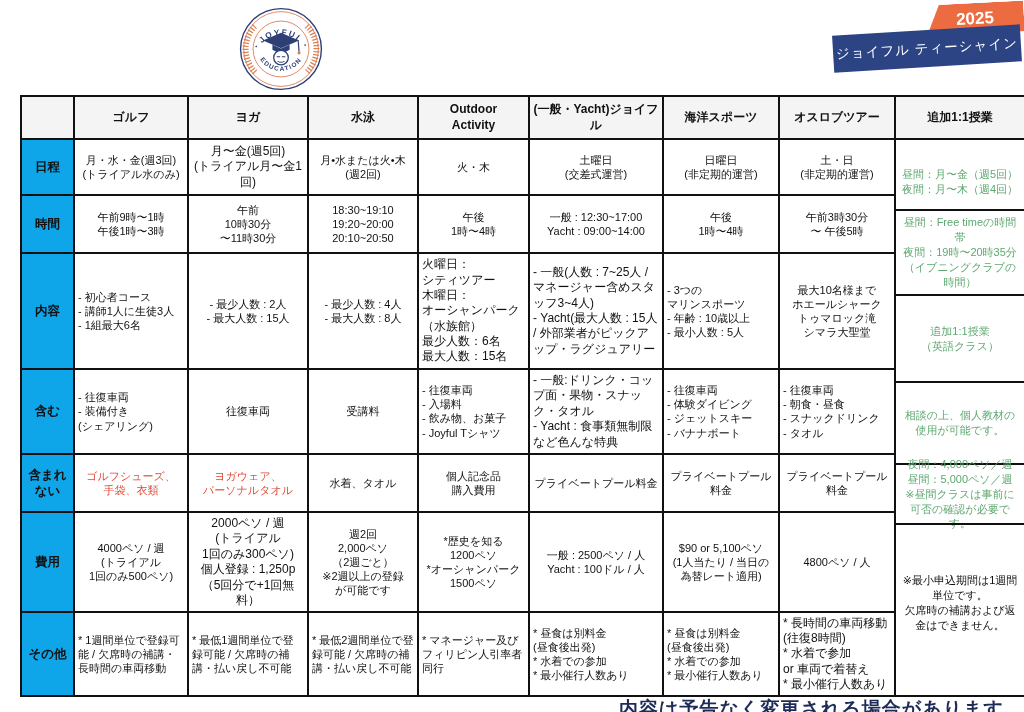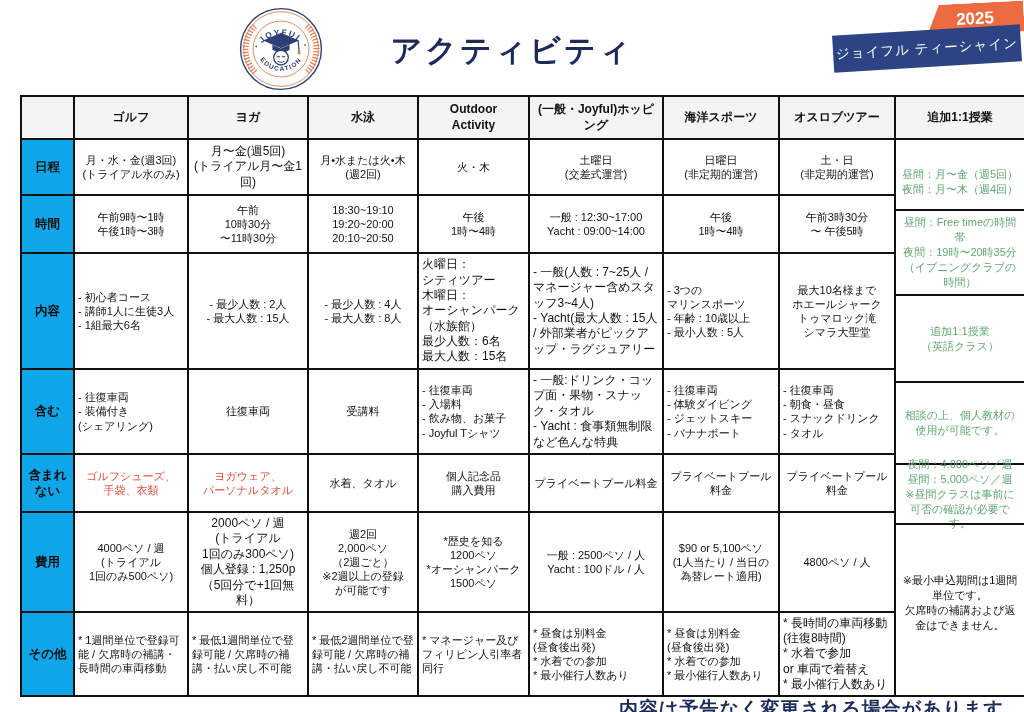--- a/index.html
+++ b/index.html
@@ -78,21 +78,20 @@
       <path d="M29,40 L50,31 L71,40 L50,49 Z" fill="#2d3f74"></path>
       <path d="M40,45 v6 q10,7 20,0 v-6 l-10,4.5 Z" fill="#2d3f74"></path>
       <line x1="70" y1="41" x2="71" y2="53" stroke="#2d3f74" stroke-width="1.4"></line>
       <circle cx="71" cy="54.5" r="1.8" fill="#d97a52"></circle>
       <circle cx="50" cy="60" r="8.5" fill="#fff" stroke="#2d3f74" stroke-width="1.5"></circle>
       <path d="M45,59 h4 m2,0 h4" stroke="#2d3f74" stroke-width="1.2" fill="none"></path>
       <path d="M46,64 q4,3 8,0" stroke="#2d3f74" stroke-width="1.2" fill="none"></path>
     </g>
   </svg>
 
-  <div class="page-title">アクティビティ</div>
   <div class="ribbon-year">2025</div>
   <div class="ribbon-brand">ジョイフル ティーシャイン</div>
 
   <div class="tbl-wrap">
     <table>
       <colgroup>
         <col style="width:53px">
           <col style="width:114px">
           <col style="width:120px">
         <col style="width:110px">
@@ -103,21 +102,21 @@
           <col style="width:130px">
       </colgroup>
       <tbody>
           <tr class="r-head">
         <th></th>
         <th>ゴルフ</th>
         <th>ヨガ</th>
         <th>水泳</th>
         <th>Outdoor
 Activity</th>
-        <th>(一般・Joyful)ホッピング</th>
+        <th>(一般・Yacht)ジョイフル</th>
         <th>海洋スポーツ</th>
         <th>オスロブツアー</th>
         <th>追加1:1授業</th>
       </tr>
 
       <tr class="r-sched">
         <td class="rowlabel">日程</td>
         <td>月・水・金(週3回)
 (トライアル水のみ)</td>
         <td class="sm">月〜金(週5回)

